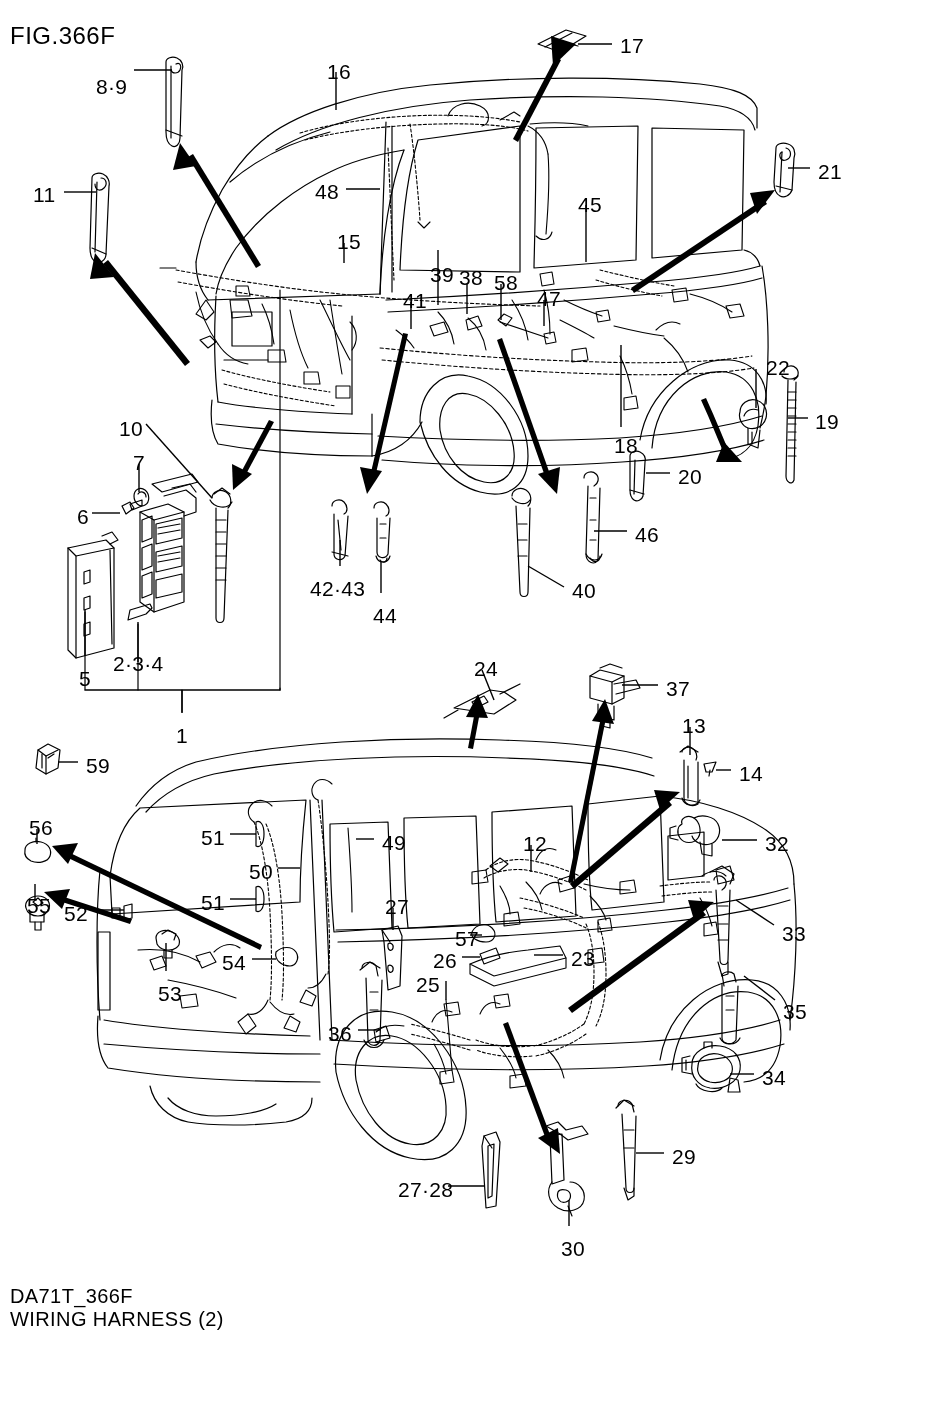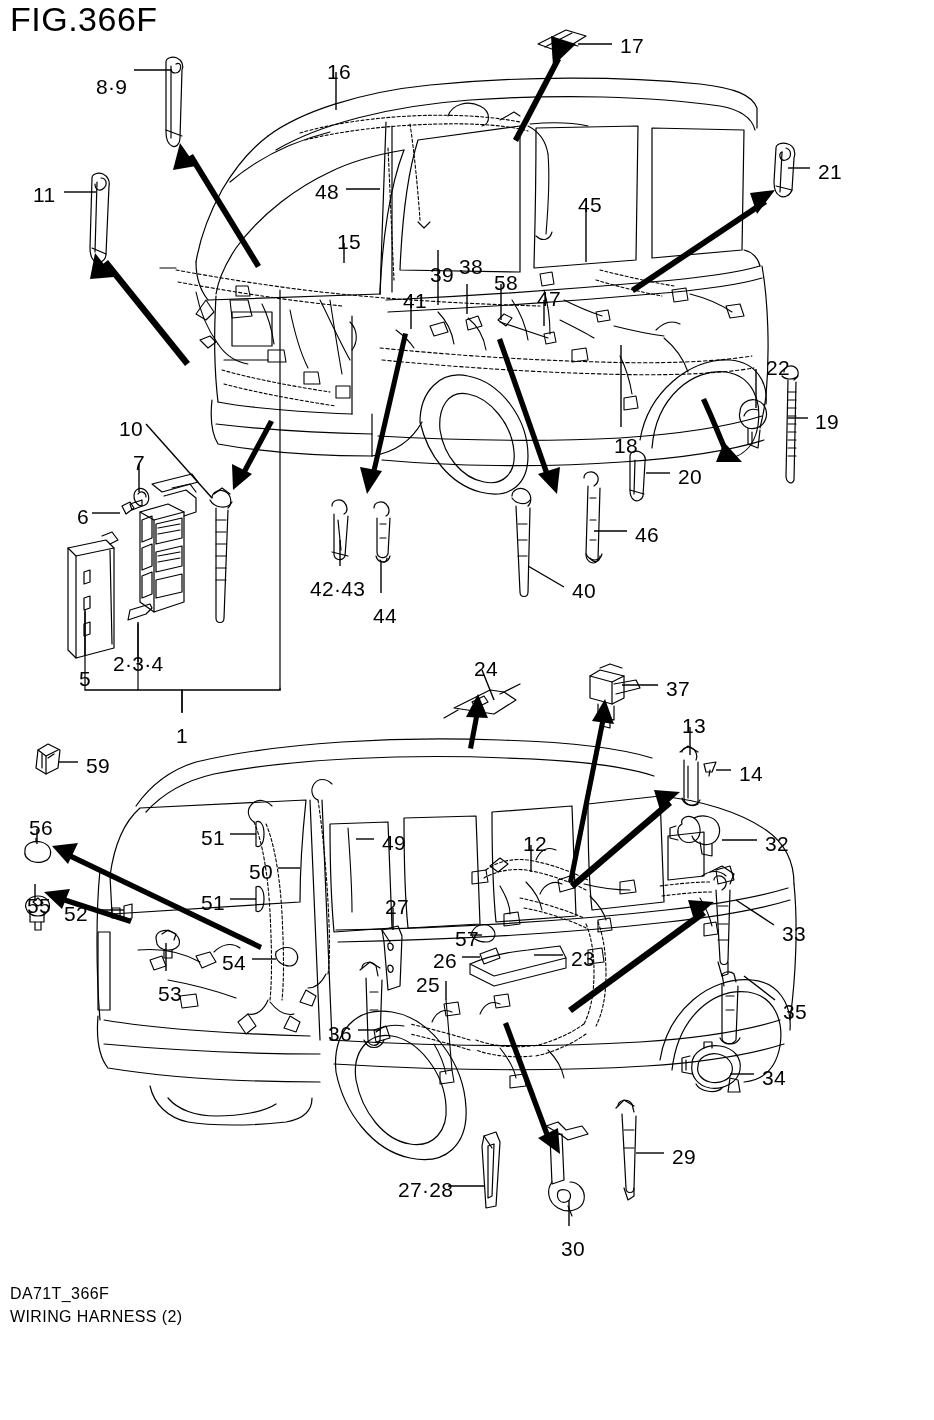--- a/index.html
+++ b/index.html
@@ -1,20 +1,20 @@
 <!DOCTYPE html>
 <html><head>
 <meta charset="utf-8">
 <style>
   html,body{margin:0;padding:0;background:#ffffff;}
   body{width:934px;height:1420px;position:relative;overflow:hidden;
        font-family:"Liberation Sans","DejaVu Sans",sans-serif;color:#000;}
   #canvas{position:absolute;inset:0;width:934px;height:1420px;}
-  .ttl{position:absolute;left:10px;top:0;font-size:34px;letter-spacing:.5px;}
-  .foot{position:absolute;left:10px;font-size:16px;letter-spacing:.4px;}
+  .ttl{position:absolute;left:10px;top:22px;font-size:24px;letter-spacing:.5px;}
+  .foot{position:absolute;left:10px;font-size:20px;letter-spacing:.4px;}
   .foot.f1{top:1285px;}
   .foot.f2{top:1308px;}
   .lbl{position:absolute;font-size:21px;line-height:21px;letter-spacing:.3px;
        white-space:nowrap;}
   svg{display:block;}
   .ln{stroke:#000;fill:none;}
   .fillblk{fill:#000;stroke:none;}
 </style>
 </head>
 <body>
@@ -686,21 +686,21 @@
   <div id="callout-layer">
       <div class="lbl" style="left: 96px; top: 76px;">8·9</div>
       <div class="lbl" style="left: 327px; top: 61px;">16</div>
       <div class="lbl" style="left: 620px; top: 35px;">17</div>
       <div class="lbl" style="left: 33px; top: 184px;">11</div>
       <div class="lbl" style="left: 315px; top: 181px;">48</div>
       <div class="lbl" style="left: 818px; top: 161px;">21</div>
       <div class="lbl" style="left: 578px; top: 194px;">45</div>
       <div class="lbl" style="left: 337px; top: 231px;">15</div>
       <div class="lbl" style="left: 430px; top: 238px; margin-top: 26px;">39</div>
-      <div class="lbl" style="left: 459px; top: 256px;">38</div>
+      <div class="lbl" style="left: 459px; top: 267px;">38</div>
       <div class="lbl" style="left: 494px; top: 272px;">58</div>
       <div class="lbl" style="left: 537px; top: 288px;">47</div>
       <div class="lbl" style="left: 403px; top: 290px;">41</div>
       <div class="lbl" style="left: 748px; top: 357px; margin-left: 18px;">22</div>
       <div class="lbl" style="left: 815px; top: 411px;">19</div>
       <div class="lbl" style="left: 614px; top: 435px;">18</div>
       <div class="lbl" style="left: 678px; top: 466px;">20</div>
       <div class="lbl" style="left: 119px; top: 418px;">10</div>
       <div class="lbl" style="left: 133px; top: 452px;">7</div>
       <div class="lbl" style="left: 77px; top: 506px;">6</div>

